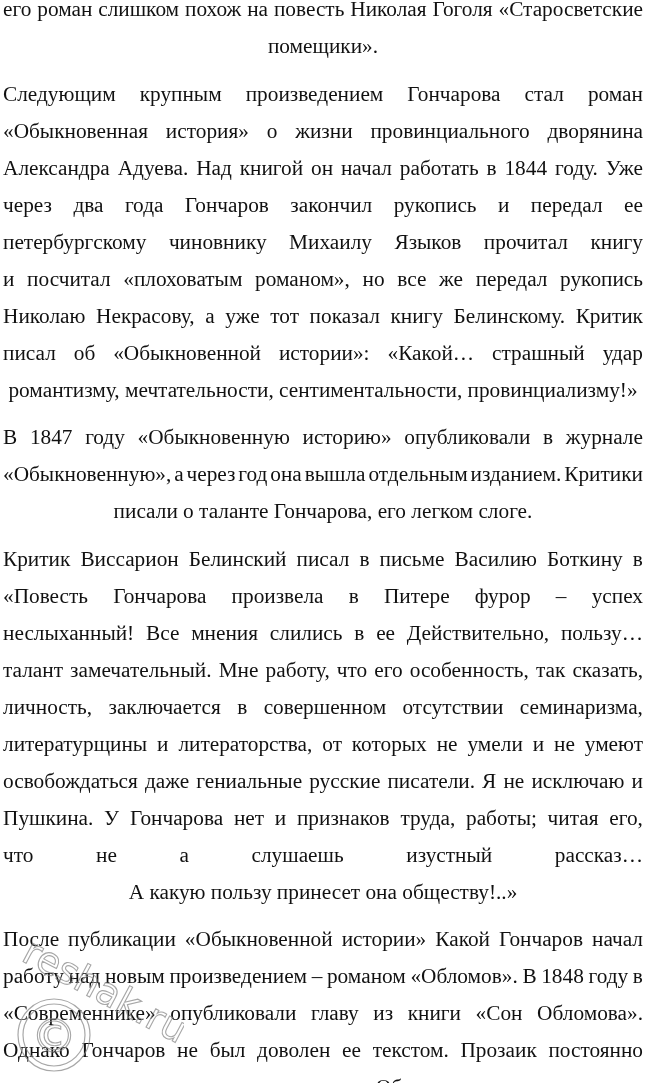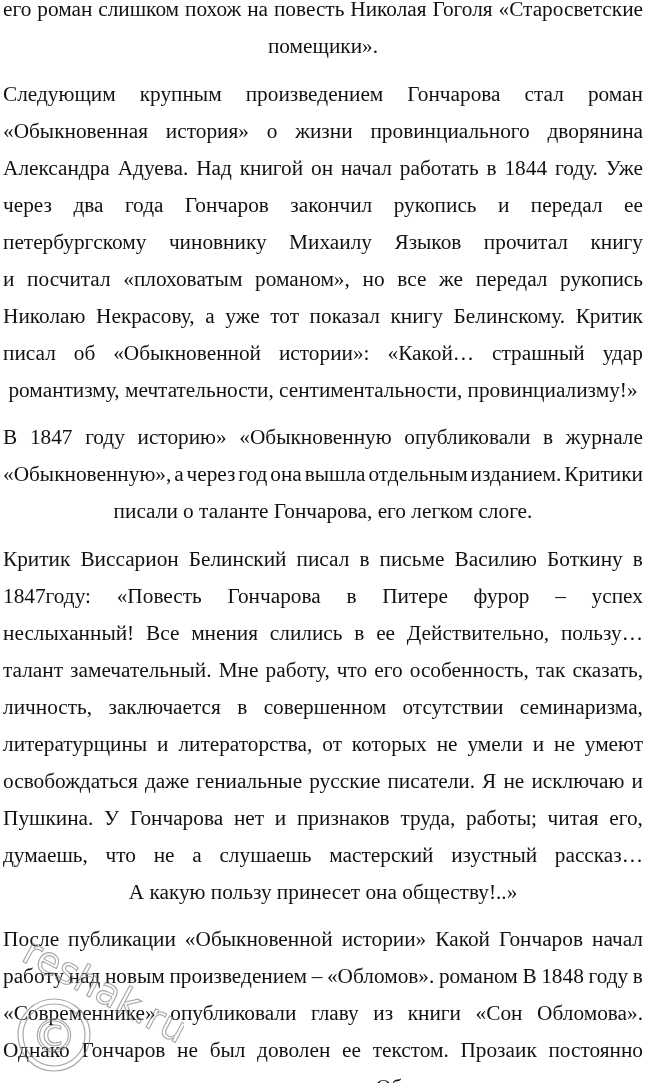--- a/index.html
+++ b/index.html
@@ -152,22 +152,22 @@
       </div>
       <div class="jline last">
         <span>романтизму, мечтательности, сентиментальности, провинциализму!»</span>
       </div>
     </div>
     <div class="para">
       <div class="jline">
         <span class="w">В</span>
         <span class="w">1847</span>
         <span class="w">году</span>
+        <span class="w">«Обыкновенную</span>
         <span class="w">историю»</span>
-        <span class="w">«Обыкновенную</span>
         <span class="w">опубликовали</span>
         <span class="w">в</span>
         <span class="w">журнале</span>
       </div>
       <div class="jline">
         <span class="w">«Обыкновенную»,</span>
         <span class="w">а</span>
         <span class="w">через</span>
         <span class="w">год</span>
         <span class="w">она</span>
@@ -186,23 +186,23 @@
         <span class="w">Виссарион</span>
         <span class="w">Белинский</span>
         <span class="w">писал</span>
         <span class="w">в</span>
         <span class="w">письме</span>
         <span class="w">Василию</span>
         <span class="w">Боткину</span>
         <span class="w">в</span>
       </div>
       <div class="jline">
-        <span class="w">1847году:</span>
         <span class="w">«Повесть</span>
         <span class="w">Гончарова</span>
+        <span class="w">произвела</span>
         <span class="w">в</span>
         <span class="w">Питере</span>
         <span class="w">фурор</span>
         <span class="w">–</span>
         <span class="w">успех</span>
       </div>
       <div class="jline">
         <span class="w">неслыханный!</span>
         <span class="w">Все</span>
         <span class="w">мнения</span>
@@ -260,26 +260,24 @@
         <span class="w">Гончарова</span>
         <span class="w">нет</span>
         <span class="w">и</span>
         <span class="w">признаков</span>
         <span class="w">труда,</span>
         <span class="w">работы;</span>
         <span class="w">читая</span>
         <span class="w">его,</span>
       </div>
       <div class="jline">
-        <span class="w">думаешь,</span>
         <span class="w">что</span>
         <span class="w">не</span>
         <span class="w">а</span>
         <span class="w">слушаешь</span>
-        <span class="w">мастерский</span>
         <span class="w">изустный</span>
         <span class="w">рассказ…</span>
       </div>
       <div class="jline last">
         <span>А какую пользу принесет она обществу!..»</span>
       </div>
     </div>
     <div class="para">
       <div class="jline">
         <span class="w">После</span>
@@ -289,22 +287,22 @@
         <span class="w">Какой</span>
         <span class="w">Гончаров</span>
         <span class="w">начал</span>
       </div>
       <div class="jline">
         <span class="w">работу</span>
         <span class="w">над</span>
         <span class="w">новым</span>
         <span class="w">произведением</span>
         <span class="w">–</span>
+        <span class="w">романом</span>
         <span class="w">«Обломов».</span>
-        <span class="w">романом</span>
         <span class="w">В</span>
         <span class="w">1848</span>
         <span class="w">году</span>
         <span class="w">в</span>
       </div>
       <div class="jline">
         <span class="w">«Современнике»</span>
         <span class="w">опубликовали</span>
         <span class="w">главу</span>
         <span class="w">из</span>

